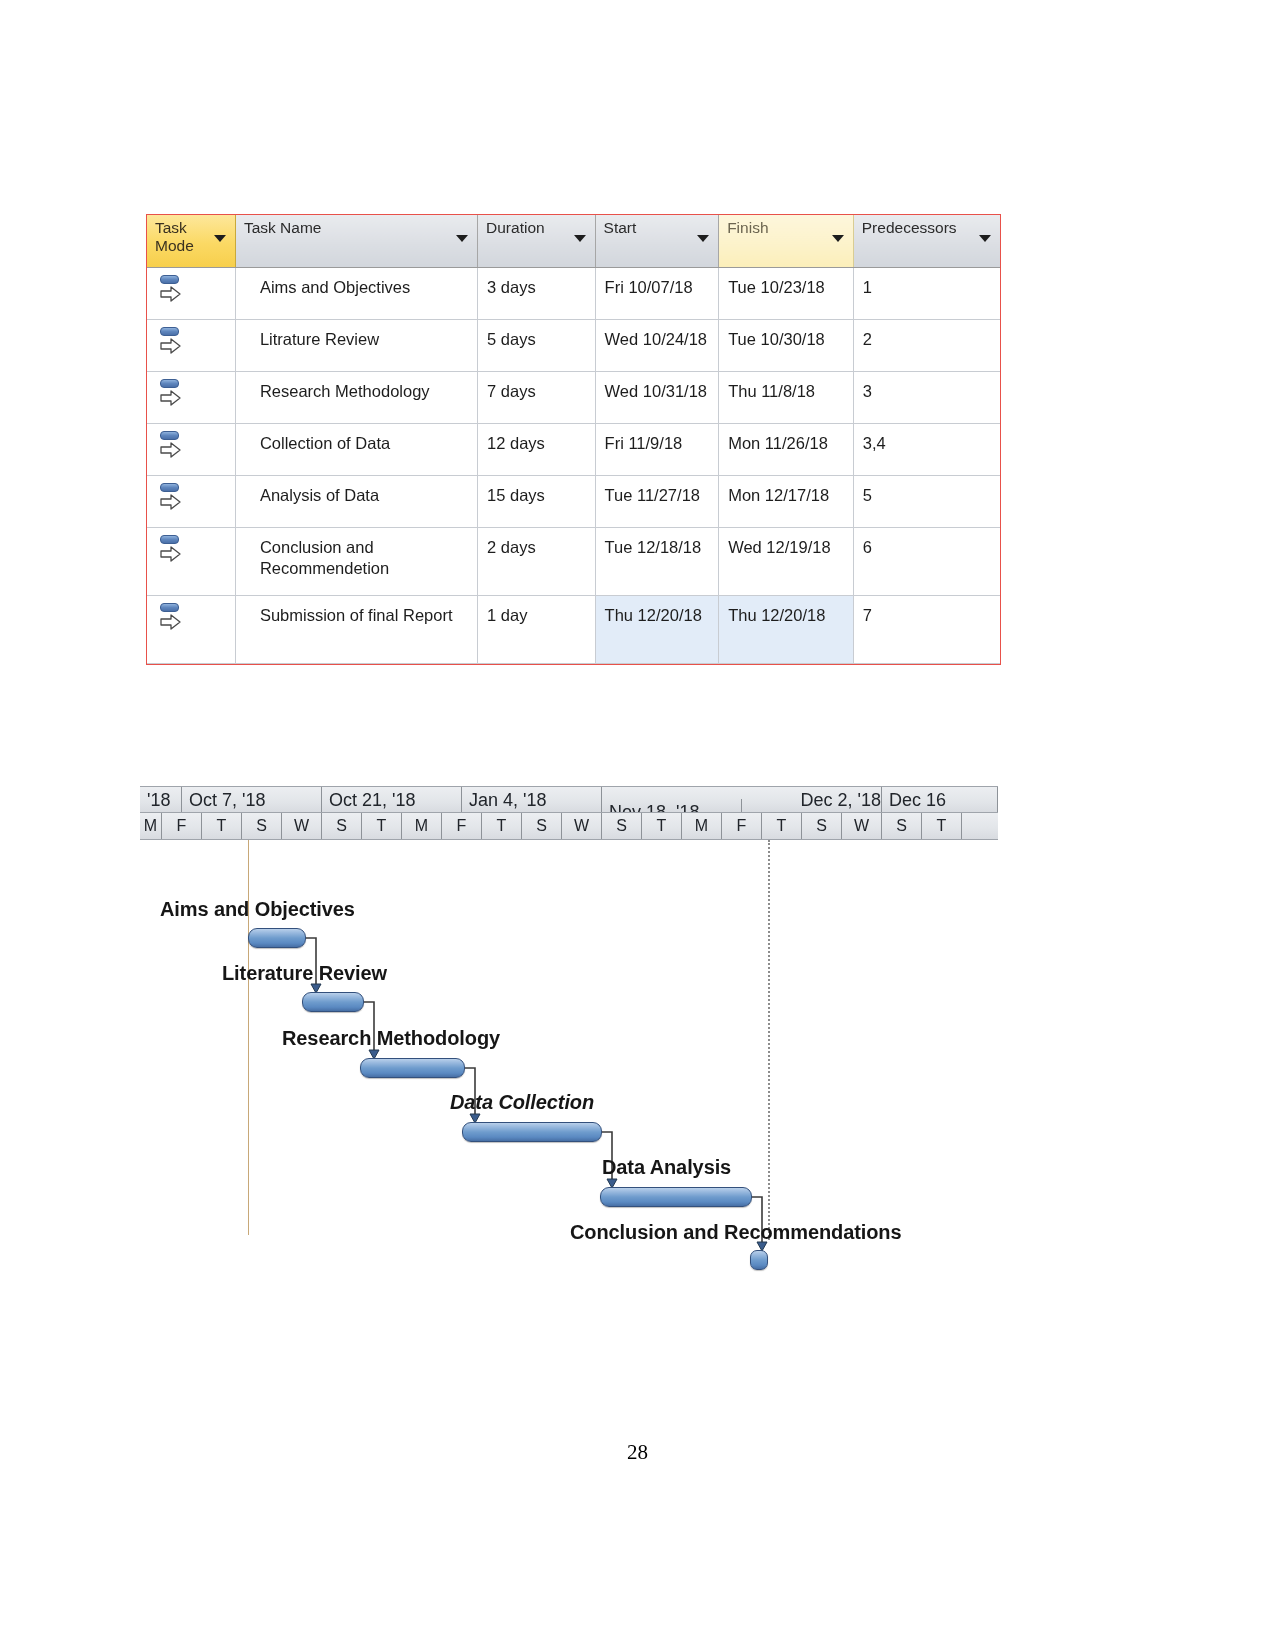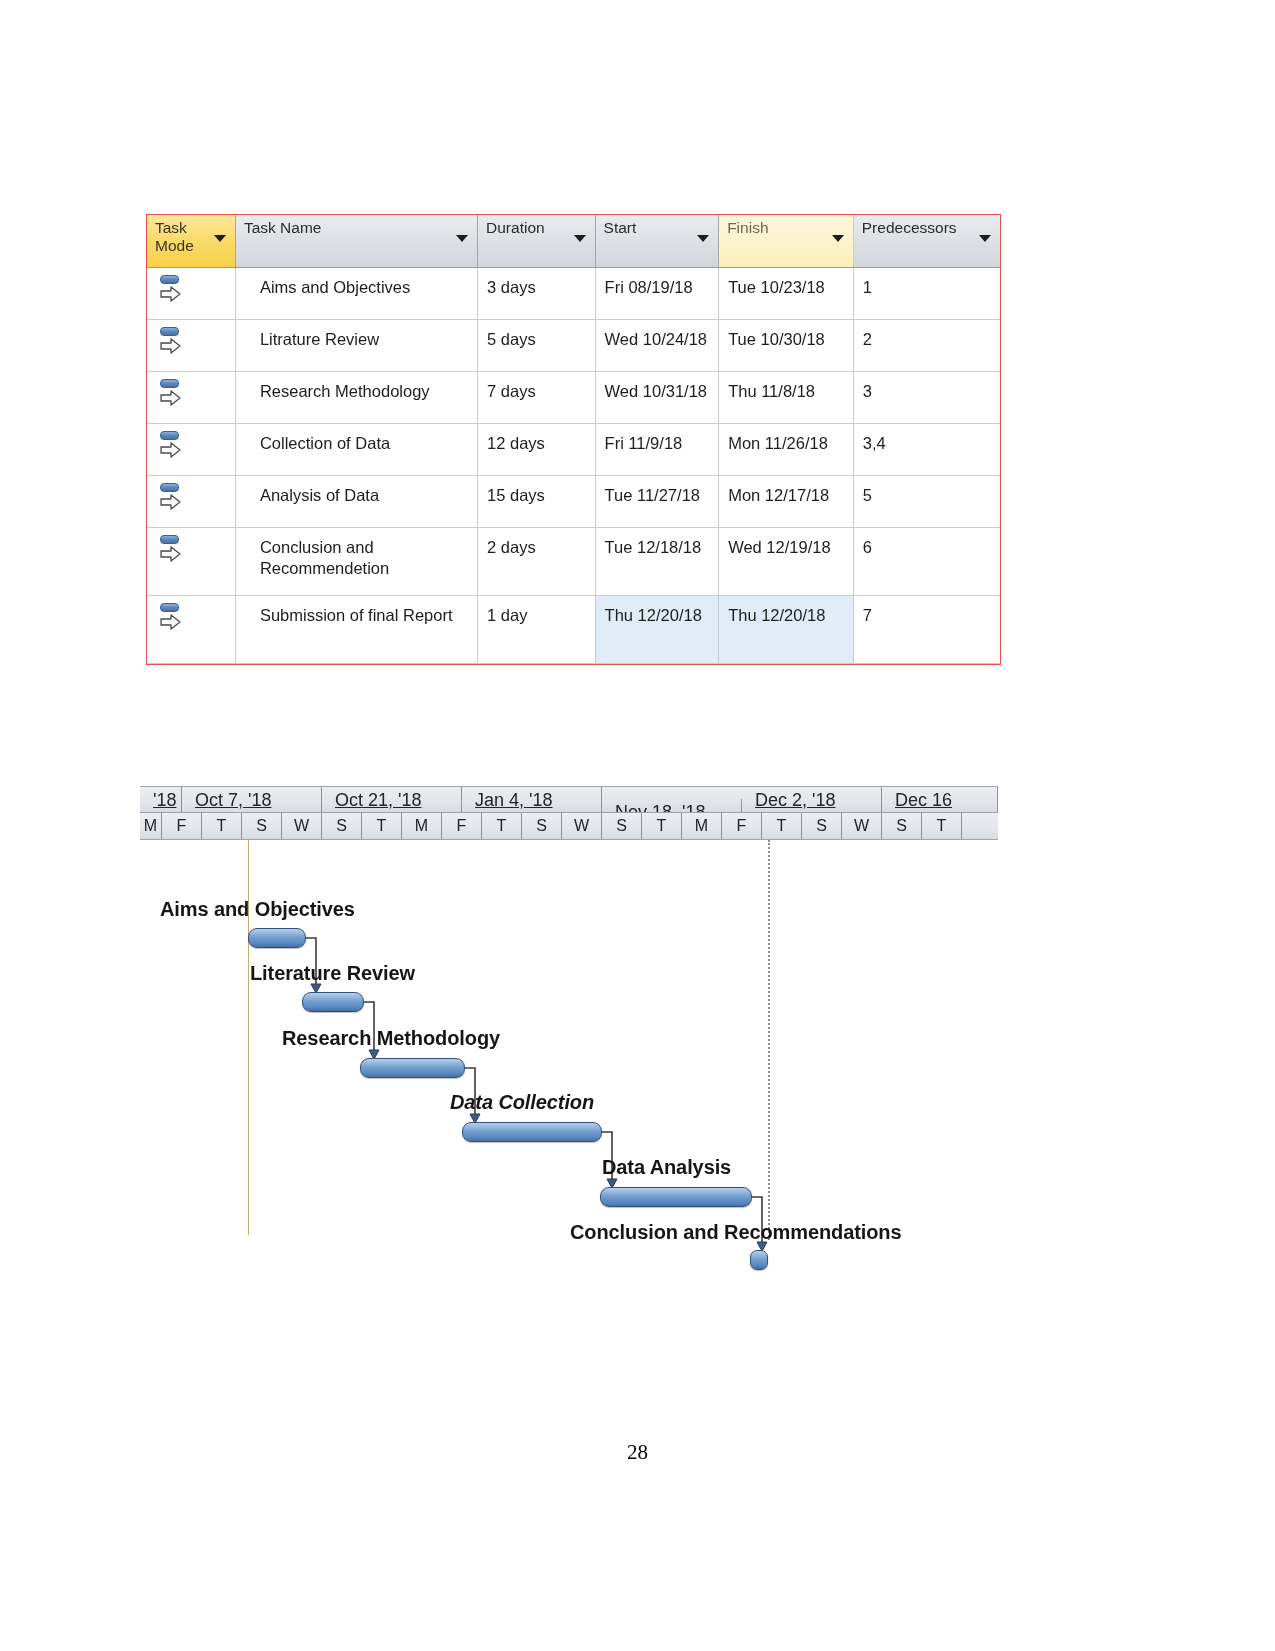--- a/index.html
+++ b/index.html
@@ -129,26 +129,25 @@
     overflow: hidden;
   }
   #tl-weeks { height: 27px; }
   #tl-days  { height: 27px; border-top: none; }
 
   .wk {
     border-right: 1px solid #8d9298;
     font-size: 18px;
     color: #21252b;
     line-height: 26px;
-    padding-left: 13px;
+    padding-left: 7px;
     box-sizing: border-box;
     white-space: nowrap;
     overflow: hidden;
     flex: 0 0 auto;
-    text-decoration: underline;
   }
   .dy {
     border-right: 1px solid #8d9298;
     font-size: 16px;
     color: #21252b;
     line-height: 25px;
     text-align: center;
     box-sizing: border-box;
     flex: 0 0 auto;
     overflow: hidden;
@@ -258,21 +257,21 @@
           <td class="cell-mode">
             <span class="mode-icon">
               <span class="pin"></span>
               <svg width="24" height="20" viewBox="0 0 24 20">
                 <path d="M1 6 L11 6 L11 2 L20 9 L11 16 L11 12 L1 12 Z" fill="#ffffff" stroke="#4a4a4a" stroke-width="1.3" stroke-linejoin="round"></path>
               </svg>
             </span>
           </td>
           <td class="cell-name"><span>Aims and Objectives</span></td>
           <td class="cell-dur"><span>3 days</span></td>
-          <td class="cell-start"><span>Fri 08/19/18</span></td>
+          <td class="cell-start"><span>Fri 10/07/18</span></td>
           <td class="cell-fin"><span>Tue 10/23/18</span></td>
           <td class="cell-pred"><span>1</span></td>
         </tr>
         <tr>
           <td class="cell-mode">
             <span class="mode-icon">
               <span class="pin"></span>
               <svg width="24" height="20" viewBox="0 0 24 20">
                 <path d="M1 6 L11 6 L11 2 L20 9 L11 16 L11 12 L1 12 Z" fill="#ffffff" stroke="#4a4a4a" stroke-width="1.3" stroke-linejoin="round"></path>
               </svg>
@@ -363,21 +362,21 @@
   </table>
 </div>
 
 <div id="gantt">
   <div id="tl-weeks">
       <div class="wk" style="width: 42px;"><span>'18</span></div>
       <div class="wk" style="width: 140px;"><span>Oct 7, '18</span></div>
       <div class="wk" style="width: 140px;"><span>Oct 21, '18</span></div>
       <div class="wk" style="width: 140px;"><span>Jan 4, '18</span></div>
       <div class="wk" style="width: 140px; margin-top: 12px;"><span>Nov 18, '18</span></div>
-      <div class="wk" style="width: 140px;"><span>Dec 2, '18</span></div>
+      <div class="wk" style="width: 140px; text-align: right;"><span>Dec 2, '18</span></div>
       <div class="wk" style="width: 116px;"><span>Dec 16</span></div>
     </div>
   <div id="tl-days">
       <div class="dy" style="width: 22px;"><span>M</span></div>
       <div class="dy" style="width: 40px;"><span>F</span></div>
       <div class="dy" style="width: 40px;"><span>T</span></div>
       <div class="dy" style="width: 40px;"><span>S</span></div>
       <div class="dy" style="width: 40px;"><span>W</span></div>
       <div class="dy" style="width: 40px;"><span>S</span></div>
       <div class="dy" style="width: 40px;"><span>T</span></div>
@@ -406,21 +405,21 @@
         <path d="M330 274 L340 274 L335 283 Z" fill="#3a5c8c" stroke="#22384f" stroke-width="1"></path>
         <path d="M462 292 L472 292 L472 340" fill="none" stroke="#3b3b3b" stroke-width="1.6"></path>
         <path d="M467 339 L477 339 L472 348 Z" fill="#3a5c8c" stroke="#22384f" stroke-width="1"></path>
         <path d="M612 357 L622 357 L622 403" fill="none" stroke="#3b3b3b" stroke-width="1.6"></path>
         <path d="M617 402 L627 402 L622 411 Z" fill="#3a5c8c" stroke="#22384f" stroke-width="1"></path>
       </svg>
   <div class="vline-today" style="left: 108px;"></div>
       <div class="vline-status" style="left: 628px;"></div>
       <div class="glabel" style="left: 20px; top: 58px;">Aims and Objectives</div>
       <div class="gbar" style="left: 108px; top: 88px; width: 58px;"></div>
-      <div class="glabel" style="left: 82px; top: 122px; margin-left: 28px;">Literature Review</div>
+      <div class="glabel" style="left: 82px; top: 122px;">Literature Review</div>
       <div class="gbar" style="left: 162px; top: 152px; width: 62px;"></div>
       <div class="glabel" style="left: 142px; top: 187px;">Research Methodology</div>
       <div class="gbar" style="left: 220px; top: 218px; width: 105px;"></div>
       <div class="glabel" style="left: 310px; top: 251px; font-style: italic;">Data Collection</div>
       <div class="gbar" style="left: 322px; top: 282px; width: 140px;"></div>
       <div class="glabel" style="left: 462px; top: 316px;">Data Analysis</div>
       <div class="gbar" style="left: 460px; top: 347px; width: 152px;"></div>
       <div class="glabel" style="left: 430px; top: 381px;">Conclusion and Recommendations</div>
       <div class="gbar tiny" style="left: 610px; top: 410px; width: 18px;"></div>
     </div>

